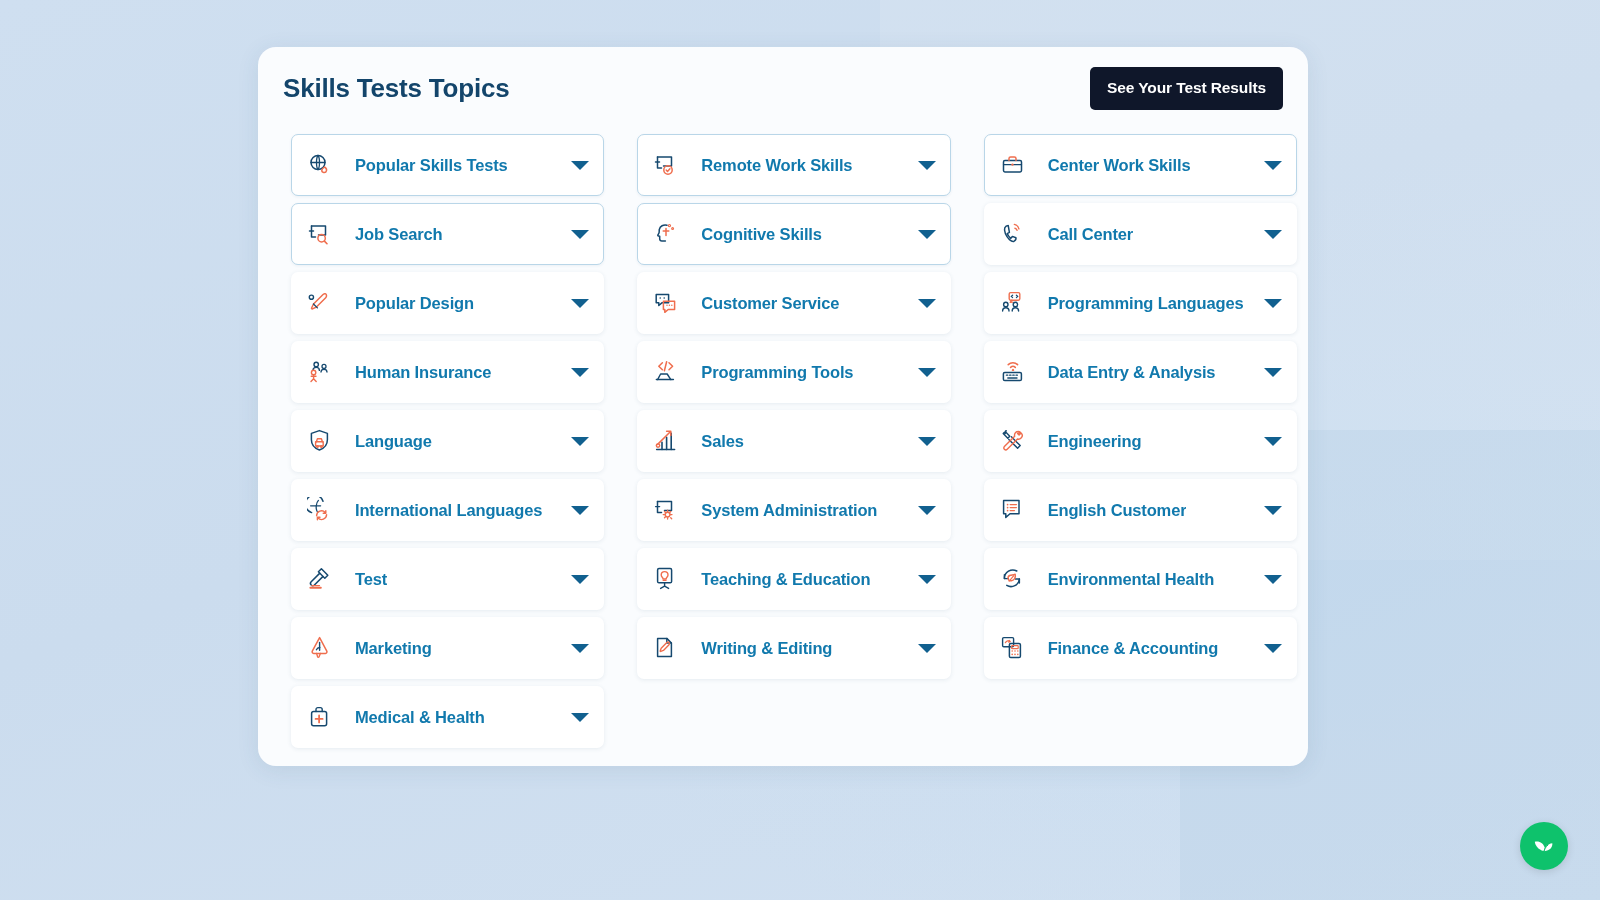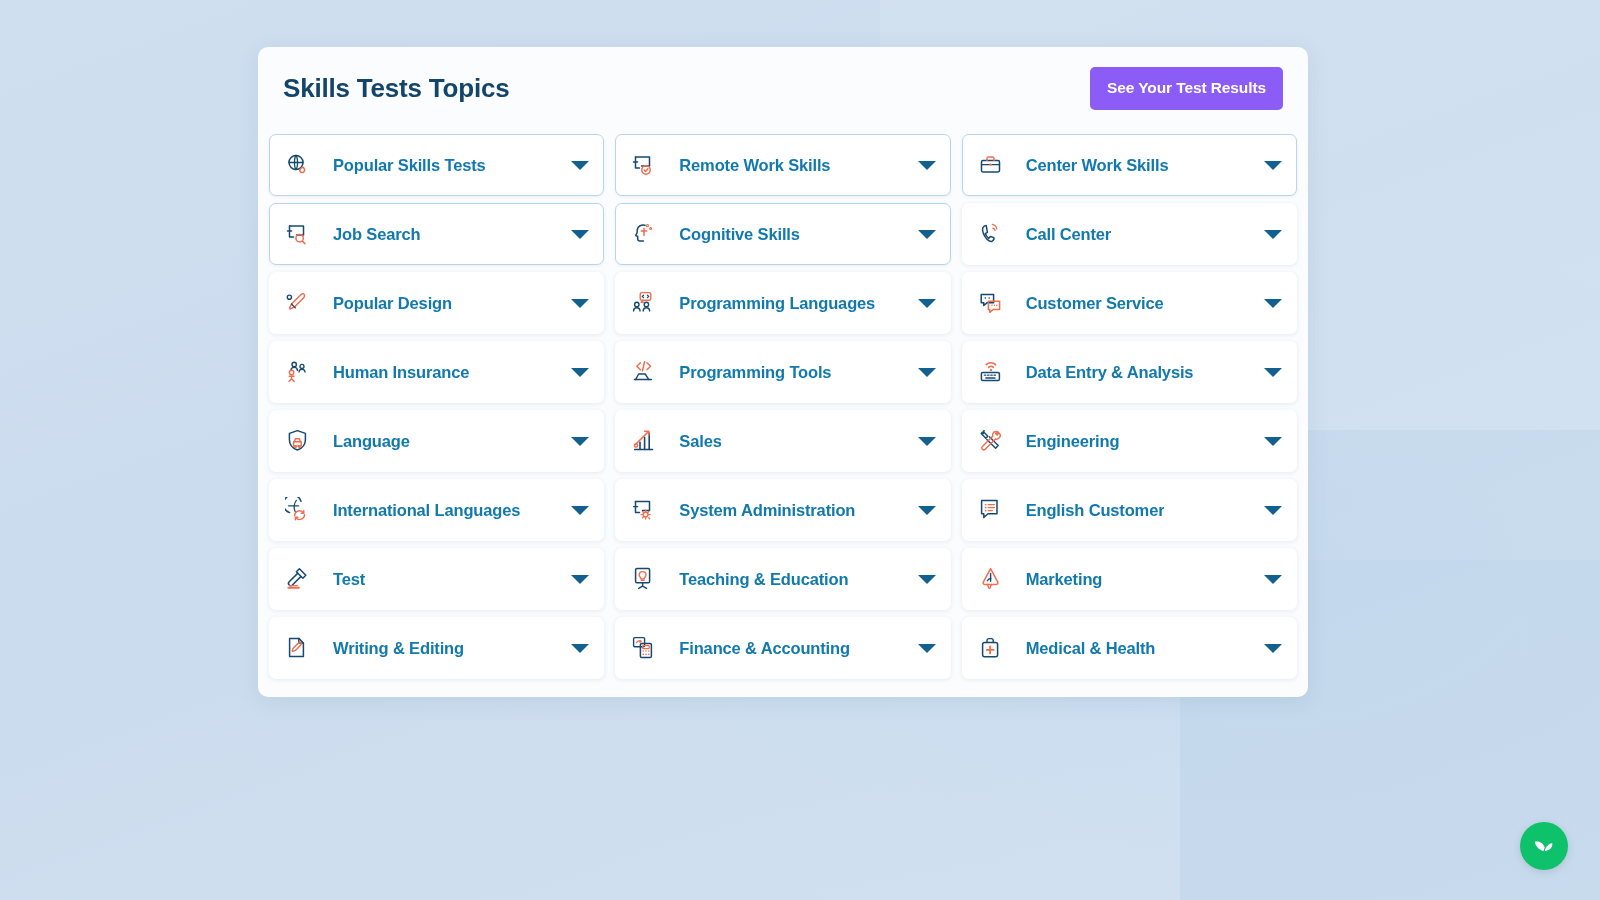--- a/index.html
+++ b/index.html
@@ -37,42 +37,42 @@
     background: rgba(180,206,230,0.30);
     border-radius: 80px 0 0 0;
   }
 
   .panel {
     position: absolute;
     left: 258px;
     top: 47px;
     width: 1050px;
     background: #fafcfe;
-    border-radius: 10px;
+    border-radius: 18px;
     box-shadow: 0 4px 22px rgba(48,86,122,0.10);
     padding: 0 0 18px 0;
     box-sizing: border-box;
   }
 
   .panel-header {
     display: flex;
     align-items: center;
     justify-content: space-between;
     padding: 20px 25px 6px 25px;
     box-sizing: border-box;
   }
   .page-title {
     font-size: 26px;
     font-weight: 700;
     color: #13456b;
     letter-spacing: -0.2px;
     line-height: 1.2;
   }
   .results-btn {
-    background: #8b5cf6;
+    background: #0f172a;
     color: #ffffff;
     font-size: 15.5px;
     font-weight: 700;
     border: none;
     border-radius: 5px;
     padding: 12px 17px 13px 17px;
     cursor: pointer;
     font-family: "Liberation Sans", sans-serif;
     letter-spacing: -0.1px;
     white-space: nowrap;
@@ -92,20 +92,21 @@
     display: flex;
     align-items: center;
     background: #ffffff;
     border-radius: 7px;
     height: 62px;
     padding: 0 14px 0 15px;
     box-sizing: border-box;
     border: 1px solid transparent;
     box-shadow: 0 1px 4px rgba(48,86,122,0.10);
     cursor: pointer;
+    margin-left: 22px;
   }
   .topic-card.outlined {
     border: 1px solid #b9d6e8;
     box-shadow: 0 1px 3px rgba(48,86,122,0.07);
   }
 
   .topic-icon {
     width: 26px;
     height: 26px;
     flex: 0 0 26px;
@@ -241,50 +242,50 @@
               <path d="M6.5 14l3.9 3.9" stroke="#16496f" stroke-width="1.3"></path>
               <circle cx="4.4" cy="7.2" r="2.1" stroke="#16496f" stroke-width="1.4"></circle>
             </svg>
           </span>
           <span class="topic-label">Popular Design</span>
           <span class="chevron"></span>
         </div>
         <div class="topic-card">
           <span style="display: flex; flex: 0 0 26px; margin-right: 11px;">
             <svg class="topic-icon" viewBox="0 0 26 26" fill="none" stroke-linecap="round" stroke-linejoin="round">
+              <path d="M3.2 4.5h12.4v8.2H9.2l-3.4 2.8v-2.8H3.2z" stroke="#16496f" stroke-width="1.5"></path>
+              <circle cx="7.2" cy="8" r="0.8" fill="#16496f"></circle>
+              <circle cx="11.2" cy="8" r="0.8" fill="#16496f"></circle>
+              <path d="M10.4 11.3h11.2v8.2h-6.4l-3.4 2.8v-2.8h-1.4z" stroke="#ef6e4e" stroke-width="1.5"></path>
+              <circle cx="14" cy="15.3" r="0.75" fill="#ef6e4e"></circle>
+              <circle cx="16.4" cy="15.3" r="0.75" fill="#ef6e4e"></circle>
+              <circle cx="18.8" cy="15.3" r="0.75" fill="#ef6e4e"></circle>
+            </svg>
+          </span>
+          <span class="topic-label">Customer Service</span>
+          <span class="chevron"></span>
+        </div>
+        <div class="topic-card">
+          <span style="display: flex; flex: 0 0 26px; margin-right: 11px;">
+            <svg class="topic-icon" viewBox="0 0 26 26" fill="none" stroke-linecap="round" stroke-linejoin="round">
               <rect x="9.2" y="2.6" width="10.6" height="7.6" rx="1.4" stroke="#ef6e4e" stroke-width="1.4"></rect>
               <path d="M12.6 5.2l-1.4 1.2 1.4 1.2M16.4 5.2l1.4 1.2-1.4 1.2" stroke="#16496f" stroke-width="1.2"></path>
               <path d="M11.8 10.2l-1.6 2.2 2.8-.3" stroke="#ef6e4e" stroke-width="1.3"></path>
               <circle cx="5.8" cy="14.5" r="2.2" stroke="#16496f" stroke-width="1.4"></circle>
               <path d="M2.6 21c0-2 1.4-3.2 3.2-3.2s3.2 1.2 3.2 3.2" stroke="#16496f" stroke-width="1.4"></path>
               <circle cx="15.4" cy="14.5" r="2.2" stroke="#16496f" stroke-width="1.4"></circle>
               <path d="M12.2 21c0-2 1.4-3.2 3.2-3.2s3.2 1.2 3.2 3.2" stroke="#16496f" stroke-width="1.4"></path>
             </svg>
           </span>
           <span class="topic-label">Programming Languages</span>
           <span class="chevron"></span>
         </div>
         <div class="topic-card">
           <span style="display: flex; flex: 0 0 26px; margin-right: 11px;">
             <svg class="topic-icon" viewBox="0 0 26 26" fill="none" stroke-linecap="round" stroke-linejoin="round">
-              <path d="M3.2 4.5h12.4v8.2H9.2l-3.4 2.8v-2.8H3.2z" stroke="#16496f" stroke-width="1.5"></path>
-              <circle cx="7.2" cy="8" r="0.8" fill="#16496f"></circle>
-              <circle cx="11.2" cy="8" r="0.8" fill="#16496f"></circle>
-              <path d="M10.4 11.3h11.2v8.2h-6.4l-3.4 2.8v-2.8h-1.4z" stroke="#ef6e4e" stroke-width="1.5"></path>
-              <circle cx="14" cy="15.3" r="0.75" fill="#ef6e4e"></circle>
-              <circle cx="16.4" cy="15.3" r="0.75" fill="#ef6e4e"></circle>
-              <circle cx="18.8" cy="15.3" r="0.75" fill="#ef6e4e"></circle>
-            </svg>
-          </span>
-          <span class="topic-label">Customer Service</span>
-          <span class="chevron"></span>
-        </div>
-        <div class="topic-card">
-          <span style="display: flex; flex: 0 0 26px; margin-right: 11px;">
-            <svg class="topic-icon" viewBox="0 0 26 26" fill="none" stroke-linecap="round" stroke-linejoin="round">
               <circle cx="9.2" cy="5.4" r="2.2" stroke="#16496f" stroke-width="1.4"></circle>
               <path d="M6 11.4c0-1.9 1.4-3 3.2-3s3.2 1.1 3.2 3" stroke="#16496f" stroke-width="1.4"></path>
               <circle cx="17" cy="7.4" r="2" stroke="#16496f" stroke-width="1.3"></circle>
               <path d="M14 13c0-1.7 1.3-2.7 3-2.7s3 1 3 2.7" stroke="#16496f" stroke-width="1.3"></path>
               <circle cx="6.6" cy="13.4" r="2.2" stroke="#ef6e4e" stroke-width="1.4"></circle>
               <path d="M6.6 15.6v4.2M6.6 19.8l-2.6 2.6M6.6 19.8l2.6 2.6M4.2 17.2h4.8" stroke="#ef6e4e" stroke-width="1.4"></path>
             </svg>
           </span>
           <span class="topic-label">Human Insurance</span>
           <span class="chevron"></span>
@@ -403,20 +404,32 @@
         <div class="topic-card">
           <span style="display: flex; flex: 0 0 26px; margin-right: 11px;">
             <svg class="topic-icon" viewBox="0 0 26 26" fill="none" stroke-linecap="round" stroke-linejoin="round">
               <rect x="4.6" y="2.6" width="14" height="14.2" rx="1.4" stroke="#16496f" stroke-width="1.5"></rect>
               <path d="M11.6 16.8v3.4M7.6 22.4l4-2.2 4 2.2" stroke="#16496f" stroke-width="1.4"></path>
               <path d="M11.6 5.6c-2 0-3.4 1.5-3.4 3.3 0 1.3.8 2.1 1.4 2.8.3.4.4.8.4 1.3h3.2c0-.5.1-.9.4-1.3.6-.7 1.4-1.5 1.4-2.8 0-1.8-1.4-3.3-3.4-3.3z" stroke="#ef6e4e" stroke-width="1.4"></path>
               <path d="M10.2 14.4h2.8" stroke="#ef6e4e" stroke-width="1.3"></path>
             </svg>
           </span>
           <span class="topic-label">Teaching &amp; Education</span>
+          <span class="chevron"></span>
+        </div>
+        <div class="topic-card">
+          <span style="display: flex; flex: 0 0 26px; margin-right: 11px;">
+            <svg class="topic-icon" viewBox="0 0 26 26" fill="none" stroke-linecap="round" stroke-linejoin="round">
+              <path d="M19.4 13a8.4 8.4 0 01-12.6 6.4M4.4 12.4A8.4 8.4 0 0116.8 5" stroke="#16496f" stroke-width="1.5"></path>
+              <path d="M4.4 8.6v4h4M19.4 17v-4h-4" stroke="#16496f" stroke-width="1.4"></path>
+              <path d="M15.2 8.2c.7 3.3-.8 6-3.8 6.5-1.6.3-3-.6-3.3-2.1-.3-1.5.7-2.9 2.3-3.3 1.9-.4 3.4-.5 4.8-1.1z" stroke="#ef6e4e" stroke-width="1.4"></path>
+              <path d="M13.8 9.6l-4.6 5.6" stroke="#ef6e4e" stroke-width="1.2"></path>
+            </svg>
+          </span>
+          <span class="topic-label">Environmental Health</span>
           <span class="chevron"></span>
         </div>
         <div class="topic-card">
           <span style="display: flex; flex: 0 0 26px; margin-right: 11px;">
             <svg class="topic-icon" viewBox="0 0 26 26" fill="none" stroke-linecap="round" stroke-linejoin="round">
               <path d="M12.6 2.6l7.2 13.6c.5 1-.2 2.2-1.3 2.2H6.6c-1.1 0-1.8-1.2-1.3-2.2z" stroke="#ef6e4e" stroke-width="1.5"></path>
               <path d="M9.6 18.4l1 3.4c.2.7 1.2.7 1.5 0l1.2-3.4" stroke="#ef6e4e" stroke-width="1.4"></path>
               <path d="M12.6 7.4v7.8" stroke="#16496f" stroke-width="1.4"></path>
               <path d="M9.4 14.8c.6-1.4 2-2.3 3.4-2.3" stroke="#16496f" stroke-width="1.3"></path>
             </svg>

